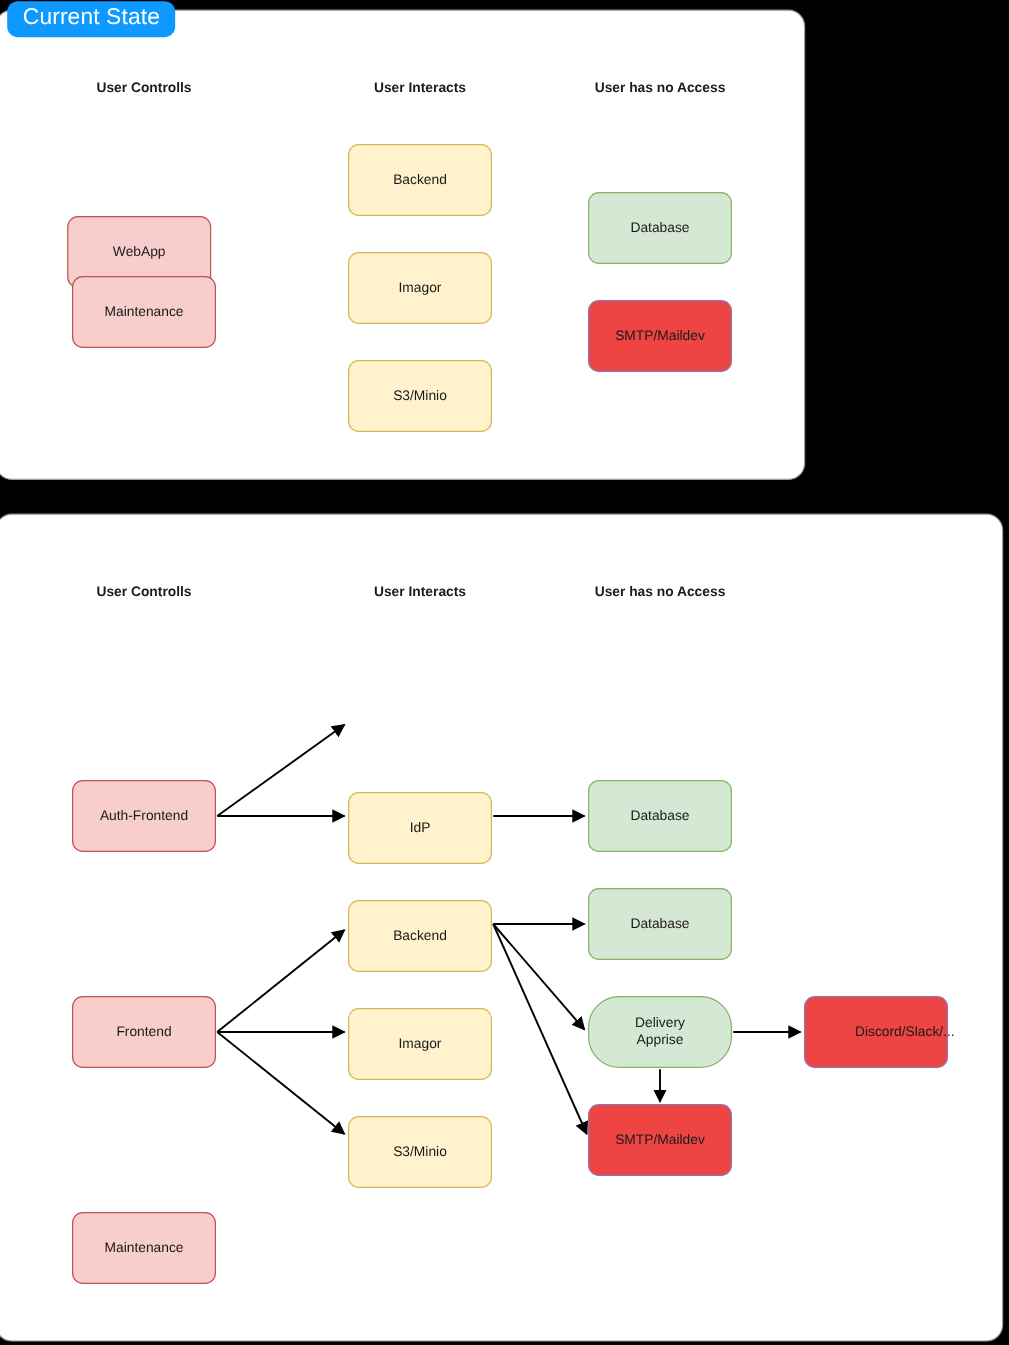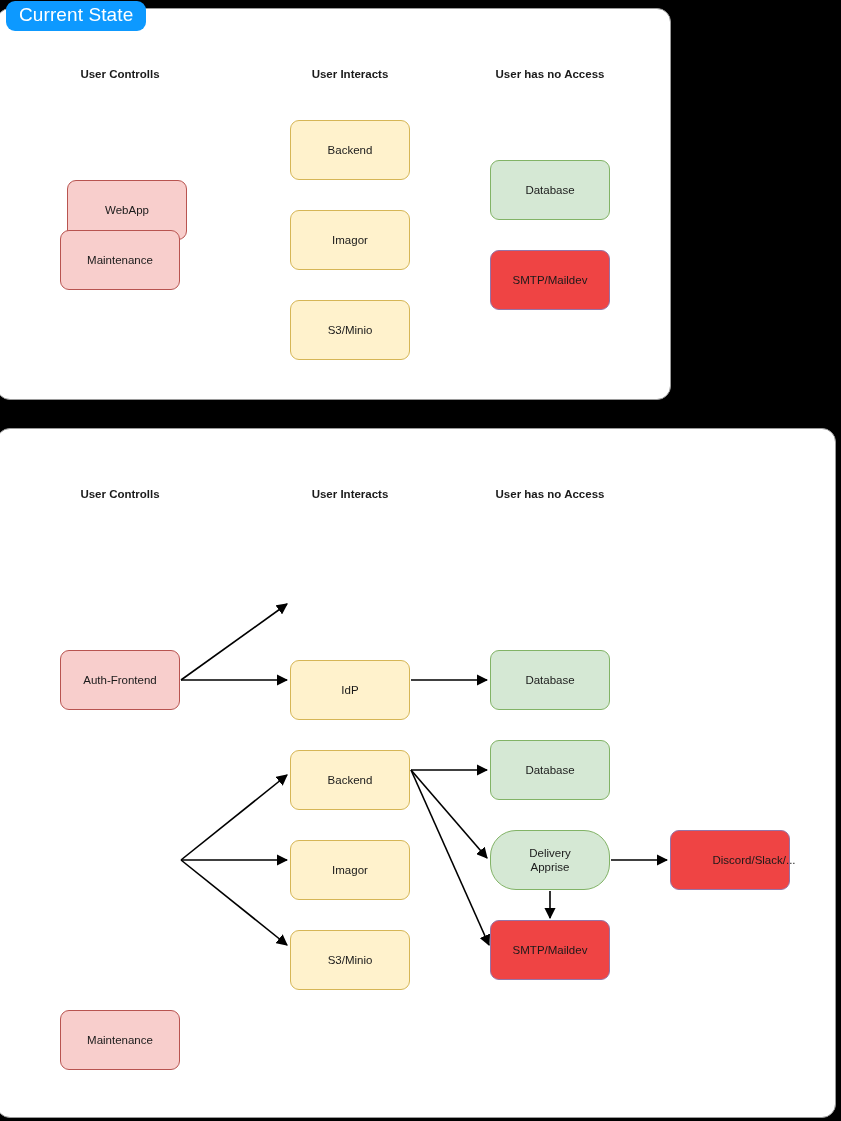--- a/index.html
+++ b/index.html
@@ -46,21 +46,21 @@
 
 <div class="canvas">
 
   <div class="panel" id="panel-current"></div>
   <div class="panel-tab" id="tab-current">Current State</div>
 
   <div class="col-head" style="left:120px;top:68px;">User Controlls</div>
   <div class="col-head" style="left:350px;top:68px;">User Interacts</div>
   <div class="col-head" style="left:550px;top:68px;">User has no Access</div>
 
-  <div class="node red" style="left:67px;top:180px;width:120px;height:60px;">WebApp</div>
+  <div class="node red" style="left:56px;top:180px;width:120px;height:60px;">WebApp</div>
   <div class="node red" style="left:60px;top:230px;width:120px;height:60px;">Maintenance</div>
 
   <div class="node yellow" style="left:290px;top:110px;width:120px;height:60px;">Backend</div>
   <div class="node yellow" style="left:290px;top:200px;width:120px;height:60px;">Imagor</div>
   <div class="node yellow" style="left:290px;top:290px;width:120px;height:60px;">S3/Minio</div>
 
   <div class="node green" style="left:490px;top:160px;width:120px;height:60px;">Database</div>
   <div class="node purple" style="left:490px;top:250px;width:120px;height:60px;">SMTP/Maildev</div>
 
   <div class="panel" id="panel-desired"></div>
@@ -95,20 +95,21 @@
 
       <path d="M 411 770 L 489 945"></path>
 
       <path d="M 611 860 L 667 860"></path>
 
       <path d="M 550 891 L 550 918"></path>
     </g>
   </svg>
 
   <div class="node red" style="left:60px;top:650px;width:120px;height:60px;">Auth-Frontend</div>
+  <div class="node red" style="left:60px;top:830px;width:120px;height:60px;">Frontend</div>
   <div class="node red" style="left:60px;top:1010px;width:120px;height:60px;">Maintenance</div>
 
   <div class="node yellow" style="left:290px;top:650px;width:120px;height:60px;">IdP</div>
   <div class="node yellow" style="left:290px;top:740px;width:120px;height:60px;">Backend</div>
   <div class="node yellow" style="left:290px;top:830px;width:120px;height:60px;">Imagor</div>
   <div class="node yellow" style="left:290px;top:920px;width:120px;height:60px;">S3/Minio</div>
 
   <div class="node green" style="left:490px;top:650px;width:120px;height:60px;">Database</div>
   <div class="node green" style="left:490px;top:740px;width:120px;height:60px;">Database</div>
   <div class="node green" style="left:490px;top:830px;width:120px;height:60px;white-space:pre-line;border-radius:26px;">Delivery

